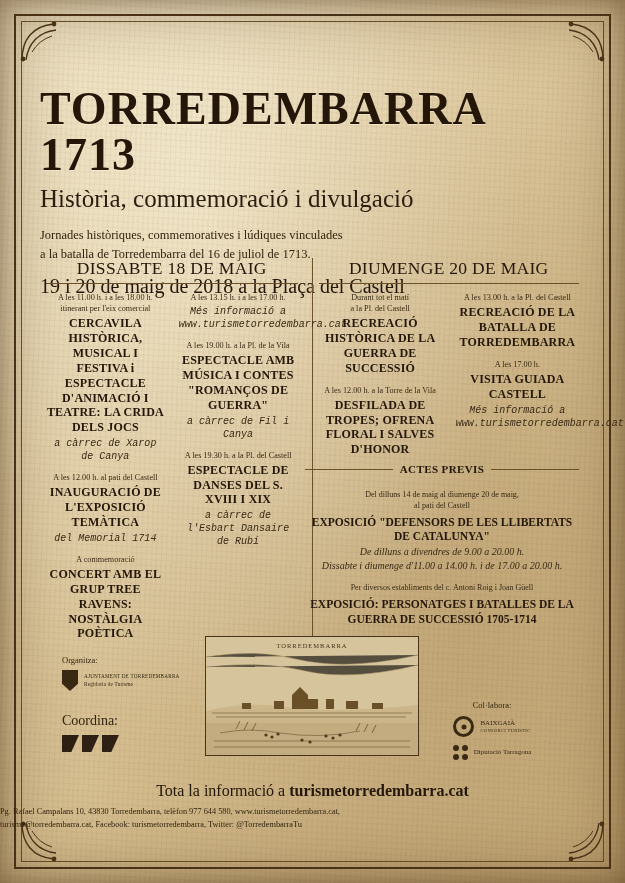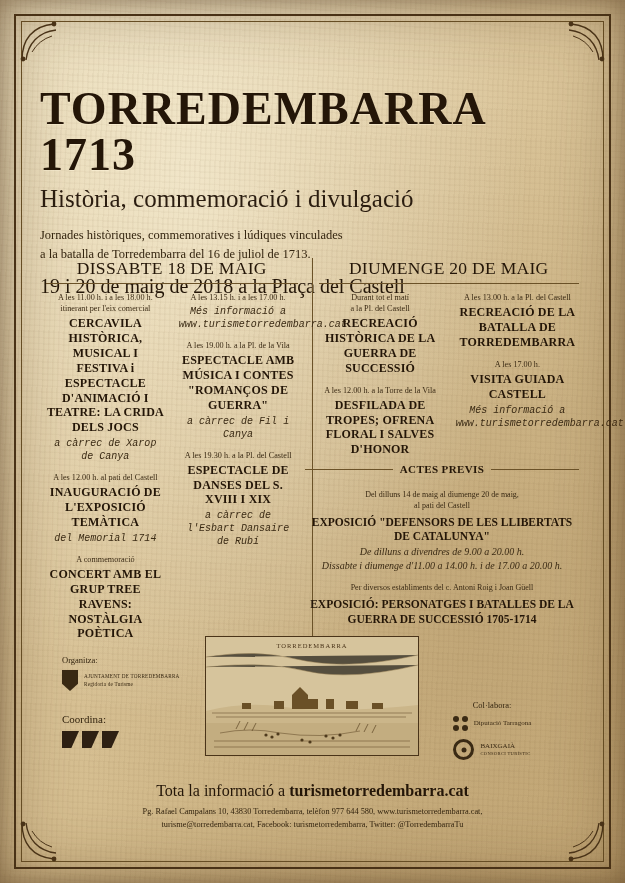--- a/index.html
+++ b/index.html
@@ -116,21 +116,21 @@
   }
   .eng-label{
     position:absolute;left:0;right:0;top:5px;text-align:center;
     font-size:6.5px;letter-spacing:1px;color:#4a3419;
   }
 
   .org{
     position:absolute;left:62px;top:655px;width:150px;text-align:left;
   }
   .org .lbl{font-size:8.5px;color:#33240f;margin-bottom:5px;}
-  .org .lbl2{font-size:11px;color:#33240f;margin:22px 0 6px 0;}
+  .org .lbl2{font-size:14px;color:#33240f;margin:22px 0 6px 0;}
   .logo-row{display:flex;align-items:center;gap:6px;}
   .crest{width:16px;height:21px;background:#3a2a14;
     clip-path:polygon(0 0,100% 0,100% 65%,50% 100%,0 65%);}
   .crest-tx{font-size:5.2px;line-height:1.35;color:#3a2a14;letter-spacing:.2px;}
   .coord-mark{display:flex;gap:3px;align-items:flex-end;}
   .coord-mark i{display:block;background:#2e2013;}
   .cm1{width:17px;height:17px;clip-path:polygon(0 0,100% 0,55% 100%,0 100%);}
   .cm2{width:17px;height:17px;clip-path:polygon(0 0,100% 0,55% 100%,0 100%);}
   .cm3{width:17px;height:17px;clip-path:polygon(0 0,100% 0,55% 100%,0 100%);}
 
@@ -149,21 +149,21 @@
   .collab-tx small{font-size:4.6px;display:block;letter-spacing:.3px;}
   .gear{width:15px;height:15px;border-radius:50%;border:3px solid #3a2a14;position:relative;}
   .gear:after{content:"";position:absolute;left:50%;top:50%;width:5px;height:5px;background:#3a2a14;border-radius:50%;transform:translate(-50%,-50%);}
 
   .infoline{
     position:absolute;left:0;right:0;top:782px;text-align:center;
     font-size:16px;color:#241608;
   }
   .infoline b{font-weight:bold;}
   .footer{
-    position:absolute;left:0;right:0;top:805px;text-align:center;
+    position:absolute;left:0;right:0;top:805px;
     font-size:8.3px;line-height:1.6;color:#33240f;
   }
 </style>
 </head>
 <body>
 
 <div class="poster">
   <div class="grain"></div>
 
   <div class="frame-outer"></div>
@@ -345,35 +345,35 @@
     <div class="coord-mark">
       <i class="cm1"></i>
         <i class="cm2"></i>
         <i class="cm3"></i>
     </div>
   </div>
 
   <div class="collab">
     <div class="lbl">Col·labora:</div>
     <div class="collab-row">
+      <span class="gear"></span>
+      <span class="collab-tx">
+        <span>BAIXGAIÀ</span>
+        <small>CONSORCI TURÍSTIC</small>
+      </span>
+    </div>
+    <div class="collab-row">
       <span class="dot4">
           <i></i>
           <i></i>
           <i></i>
           <i></i>
         </span>
       <span class="collab-tx">Diputació Tarragona</span>
     </div>
-    <div class="collab-row">
-      <span class="gear"></span>
-      <span class="collab-tx">
-        <span>BAIXGAIÀ</span>
-        <small>CONSORCI TURÍSTIC</small>
-      </span>
-    </div>
   </div>
 
   <div class="infoline">
     <span>Tota la informació a </span><b>turismetorredembarra.cat</b>
   </div>
 
   <div class="footer">
     <div>Pg. Rafael Campalans 10, 43830 Torredembarra, telèfon 977 644 580, www.turismetorredembarra.cat,</div>
     <div>turisme@torredembarra.cat, Facebook: turismetorredembarra, Twitter: @TorredembarraTu</div>
   </div>

